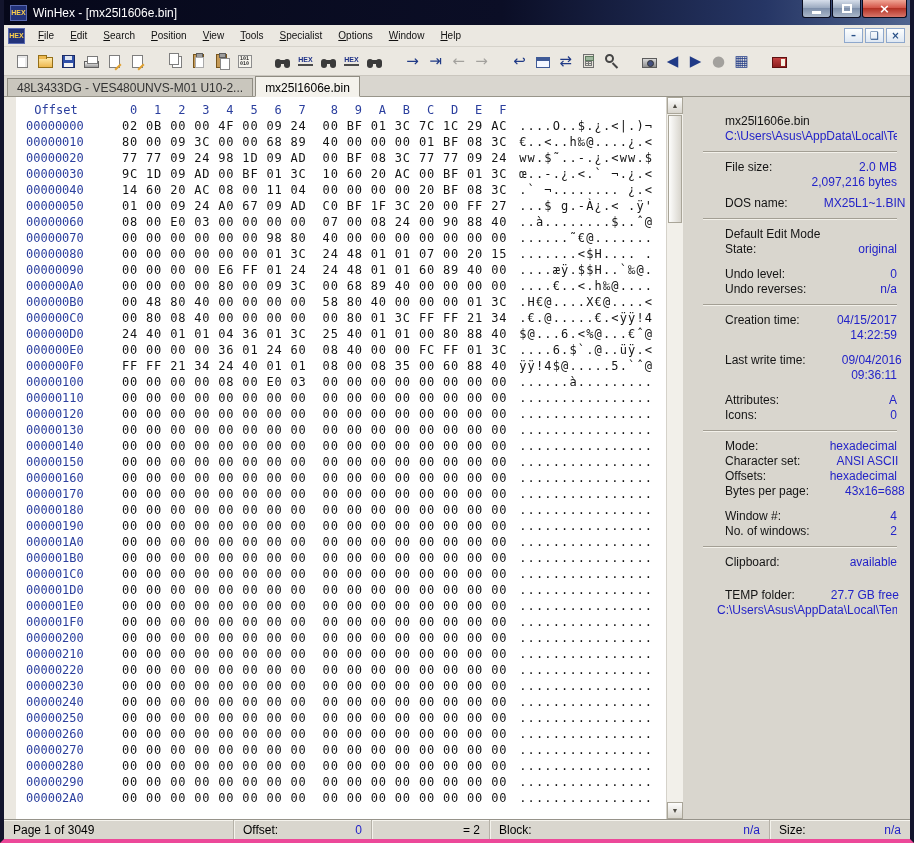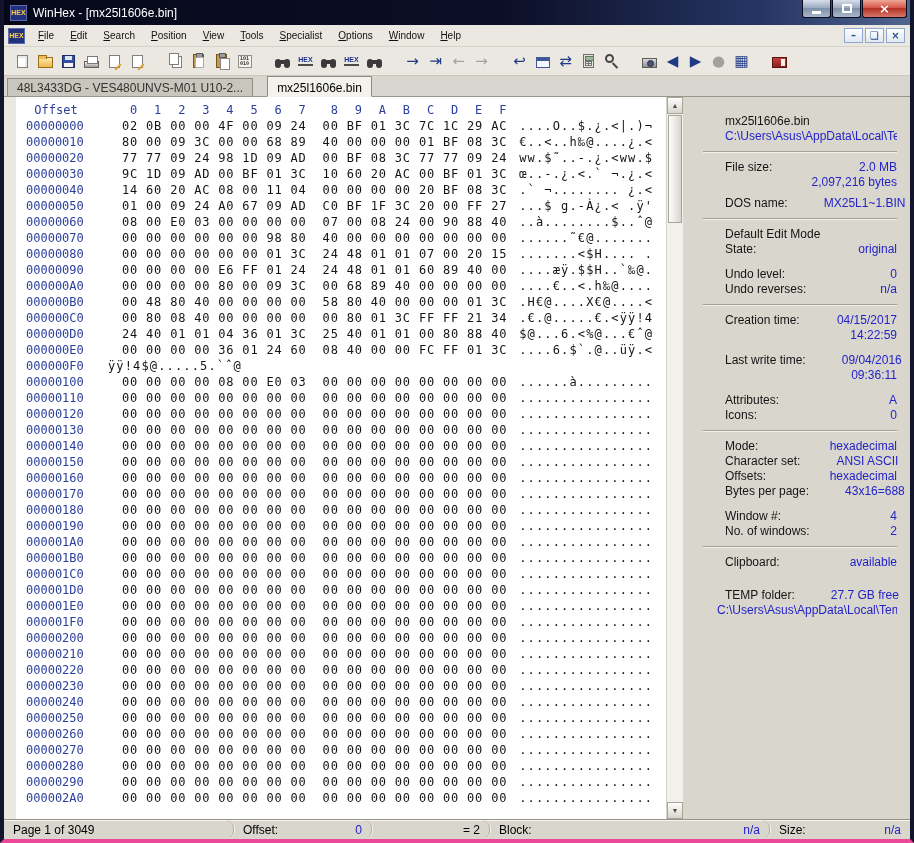--- a/index.html
+++ b/index.html
@@ -52,21 +52,21 @@
 .ic-calc{width:11px;height:14px;background:#e6e3da;border:1px solid #6f6f6f;}
 .ic-calc::before{content:"";position:absolute;top:1px;left:1px;width:7px;height:3px;background:#9fb89f;border:1px solid #5f7a5f;}
 .ic-calc::after{content:"";position:absolute;bottom:1px;left:1px;width:7px;height:5px;background:repeating-linear-gradient(90deg,#777 0 1px,transparent 1px 3px),repeating-linear-gradient(0deg,#777 0 1px,transparent 1px 2px);}
 .ic-mag{width:9px;height:9px;border:2px solid #454545;border-radius:50%;margin:0 5px 5px 0;}
 .ic-mag::after{content:"";position:absolute;width:2px;height:7px;background:#454545;left:7px;top:6px;transform:rotate(-45deg);}
 .ic-cam{width:15px;height:10px;background:linear-gradient(#d8d8d8,#8f8f8f);border:1px solid #5c5c5c;margin-top:4px;}
 .ic-cam::before{content:"";position:absolute;top:1px;left:4px;width:5px;height:5px;background:#44507e;border:1px solid #333;border-radius:50%;}
 .ic-book{width:15px;height:11px;background:linear-gradient(#c24040,#8c1f1f);border:1px solid #5d1010;margin-top:3px;}
 .ic-book::before{content:"";position:absolute;right:1px;top:1px;bottom:1px;width:4px;background:#f5f0e0;}
 .tabbar{height:21px;background:#d9d6cf;display:flex;align-items:flex-end;padding-left:3px;border-bottom:1px solid #98958a;flex:0 0 auto;}
-.tab{height:18px;padding:2px 9px 0;background:#c9c6bd;border:1px solid #8f8c82;border-bottom:none;margin-right:14px;font-size:12px;color:#333;white-space:nowrap;}
+.tab{height:18px;padding:2px 9px 0;background:#c9c6bd;border:1px solid #8f8c82;border-bottom:none;margin-right:2px;font-size:12px;color:#333;white-space:nowrap;}
 .tab.active{background:#f4f2ec;height:21px;padding-top:4px;color:#000;margin-bottom:-1px;border-bottom:1px solid #f4f2ec;}
 .content{flex:1;display:flex;min-height:0;padding-left:12px;}
 .hexpane{width:650px;background:#fff;padding-top:5px;font-family:"DejaVu Sans Mono",monospace;font-size:12px;overflow:hidden;flex:0 0 auto;}
 .hexrow{height:16px;line-height:16px;display:flex;white-space:pre;}
 .off{width:80px;padding-left:10px;color:#2b3f9e;flex:0 0 auto;}
 .hexhead .off{padding-left:0;text-align:center;}
 .bytes{margin-left:26px;letter-spacing:.8px;color:#141414;flex:0 0 auto;}
 .hexhead .bytes{color:#2b3f9e;}
 .ascii{margin-left:12px;letter-spacing:1.15px;color:#141414;}
 .vscroll{width:17px;background:#f2f0ea;border-left:1px solid #d5d2ca;display:flex;flex-direction:column;flex:0 0 auto;}
@@ -75,21 +75,21 @@
 .strack{flex:1;}
 .ipanel{flex:1;background:#d9d6ce;padding:17px 13px 0 42px;font-size:12px;color:#141414;overflow:hidden;}
 .irow{display:flex;height:15px;line-height:15px;gap:36px;}
 .ilab{white-space:nowrap;}
 .ival{margin-left:auto;color:#2323c8;white-space:nowrap;}
 .pname{height:15px;}
 .ppath{color:#2323c8;white-space:nowrap;overflow:hidden;height:15px;}
 .isep{border-top:1px solid #a39f94;border-bottom:1px solid #f3f1ea;margin:7px 0 7px -22px;}
 .gap6{height:6px;}.gap10{height:10px;}.gap18{height:18px;}
 .statusbar{height:20px;background:#d9d6ce;border-top:1px solid #96938a;box-shadow:inset 0 1px 0 #f6f4ee;display:flex;flex:0 0 auto;font-size:12px;}
-.sseg{display:flex;align-items:center;padding:0 9px;height:100%;border-right:1px solid #b5b1a7;box-shadow:1px 0 0 #f4f2ec;border-radius:8px;}
+.sseg{display:flex;align-items:center;padding:0 9px;height:100%;border-right:1px solid #b5b1a7;box-shadow:1px 0 0 #f4f2ec;}
 .s1{width:230px;}.s2{width:138px;}.s3{width:118px;justify-content:flex-end;}.s4{flex:1;}.s5{width:140px;border-right:none;box-shadow:none;}
 .sval{color:#2323c8;margin-left:auto;}
 </style>
 </head>
 <body>
 
 <div class="win">
 
   <div class="titlebar">
     <div class="appicon">HEX</div>
@@ -242,21 +242,21 @@
           <div class="hexrow"><span class="off">00000050</span><span class="bytes">01 00 09 24 A0 67 09 AD  C0 BF 1F 3C 20 00 FF 27</span><span class="ascii">...$ g.-À¿.&lt; .ÿ'</span></div>
           <div class="hexrow"><span class="off">00000060</span><span class="bytes">08 00 E0 03 00 00 00 00  07 00 08 24 00 90 88 40</span><span class="ascii">..à........$..ˆ@</span></div>
           <div class="hexrow"><span class="off">00000070</span><span class="bytes">00 00 00 00 00 00 98 80  40 00 00 00 00 00 00 00</span><span class="ascii">......˜€@.......</span></div>
           <div class="hexrow"><span class="off">00000080</span><span class="bytes">00 00 00 00 00 00 01 3C  24 48 01 01 07 00 20 15</span><span class="ascii">.......&lt;$H.... .</span></div>
           <div class="hexrow"><span class="off">00000090</span><span class="bytes">00 00 00 00 E6 FF 01 24  24 48 01 01 60 89 40 00</span><span class="ascii">....æÿ.$$H..`‰@.</span></div>
           <div class="hexrow"><span class="off">000000A0</span><span class="bytes">00 00 00 00 80 00 09 3C  00 68 89 40 00 00 00 00</span><span class="ascii">....€..&lt;.h‰@....</span></div>
           <div class="hexrow"><span class="off">000000B0</span><span class="bytes">00 48 80 40 00 00 00 00  58 80 40 00 00 00 01 3C</span><span class="ascii">.H€@....X€@....&lt;</span></div>
           <div class="hexrow"><span class="off">000000C0</span><span class="bytes">00 80 08 40 00 00 00 00  00 80 01 3C FF FF 21 34</span><span class="ascii">.€.@.....€.&lt;ÿÿ!4</span></div>
           <div class="hexrow"><span class="off">000000D0</span><span class="bytes">24 40 01 01 04 36 01 3C  25 40 01 01 00 80 88 40</span><span class="ascii">$@...6.&lt;%@...€ˆ@</span></div>
           <div class="hexrow"><span class="off">000000E0</span><span class="bytes">00 00 00 00 36 01 24 60  08 40 00 00 FC FF 01 3C</span><span class="ascii">....6.$`.@..üÿ.&lt;</span></div>
-          <div class="hexrow"><span class="off">000000F0</span><span class="ascii">ÿÿ!4$@.....5.`ˆ@</span></div>
+          <div class="hexrow"><span class="off">000000F0</span><span class="bytes">FF FF 21 34 24 40 01 01  08 00 08 35 00 60 88 40</span><span class="ascii">ÿÿ!4$@.....5.`ˆ@</span></div>
           <div class="hexrow"><span class="off">00000100</span><span class="bytes">00 00 00 00 08 00 E0 03  00 00 00 00 00 00 00 00</span><span class="ascii">......à.........</span></div>
           <div class="hexrow"><span class="off">00000110</span><span class="bytes">00 00 00 00 00 00 00 00  00 00 00 00 00 00 00 00</span><span class="ascii">................</span></div>
           <div class="hexrow"><span class="off">00000120</span><span class="bytes">00 00 00 00 00 00 00 00  00 00 00 00 00 00 00 00</span><span class="ascii">................</span></div>
           <div class="hexrow"><span class="off">00000130</span><span class="bytes">00 00 00 00 00 00 00 00  00 00 00 00 00 00 00 00</span><span class="ascii">................</span></div>
           <div class="hexrow"><span class="off">00000140</span><span class="bytes">00 00 00 00 00 00 00 00  00 00 00 00 00 00 00 00</span><span class="ascii">................</span></div>
           <div class="hexrow"><span class="off">00000150</span><span class="bytes">00 00 00 00 00 00 00 00  00 00 00 00 00 00 00 00</span><span class="ascii">................</span></div>
           <div class="hexrow"><span class="off">00000160</span><span class="bytes">00 00 00 00 00 00 00 00  00 00 00 00 00 00 00 00</span><span class="ascii">................</span></div>
           <div class="hexrow"><span class="off">00000170</span><span class="bytes">00 00 00 00 00 00 00 00  00 00 00 00 00 00 00 00</span><span class="ascii">................</span></div>
           <div class="hexrow"><span class="off">00000180</span><span class="bytes">00 00 00 00 00 00 00 00  00 00 00 00 00 00 00 00</span><span class="ascii">................</span></div>
           <div class="hexrow"><span class="off">00000190</span><span class="bytes">00 00 00 00 00 00 00 00  00 00 00 00 00 00 00 00</span><span class="ascii">................</span></div>

